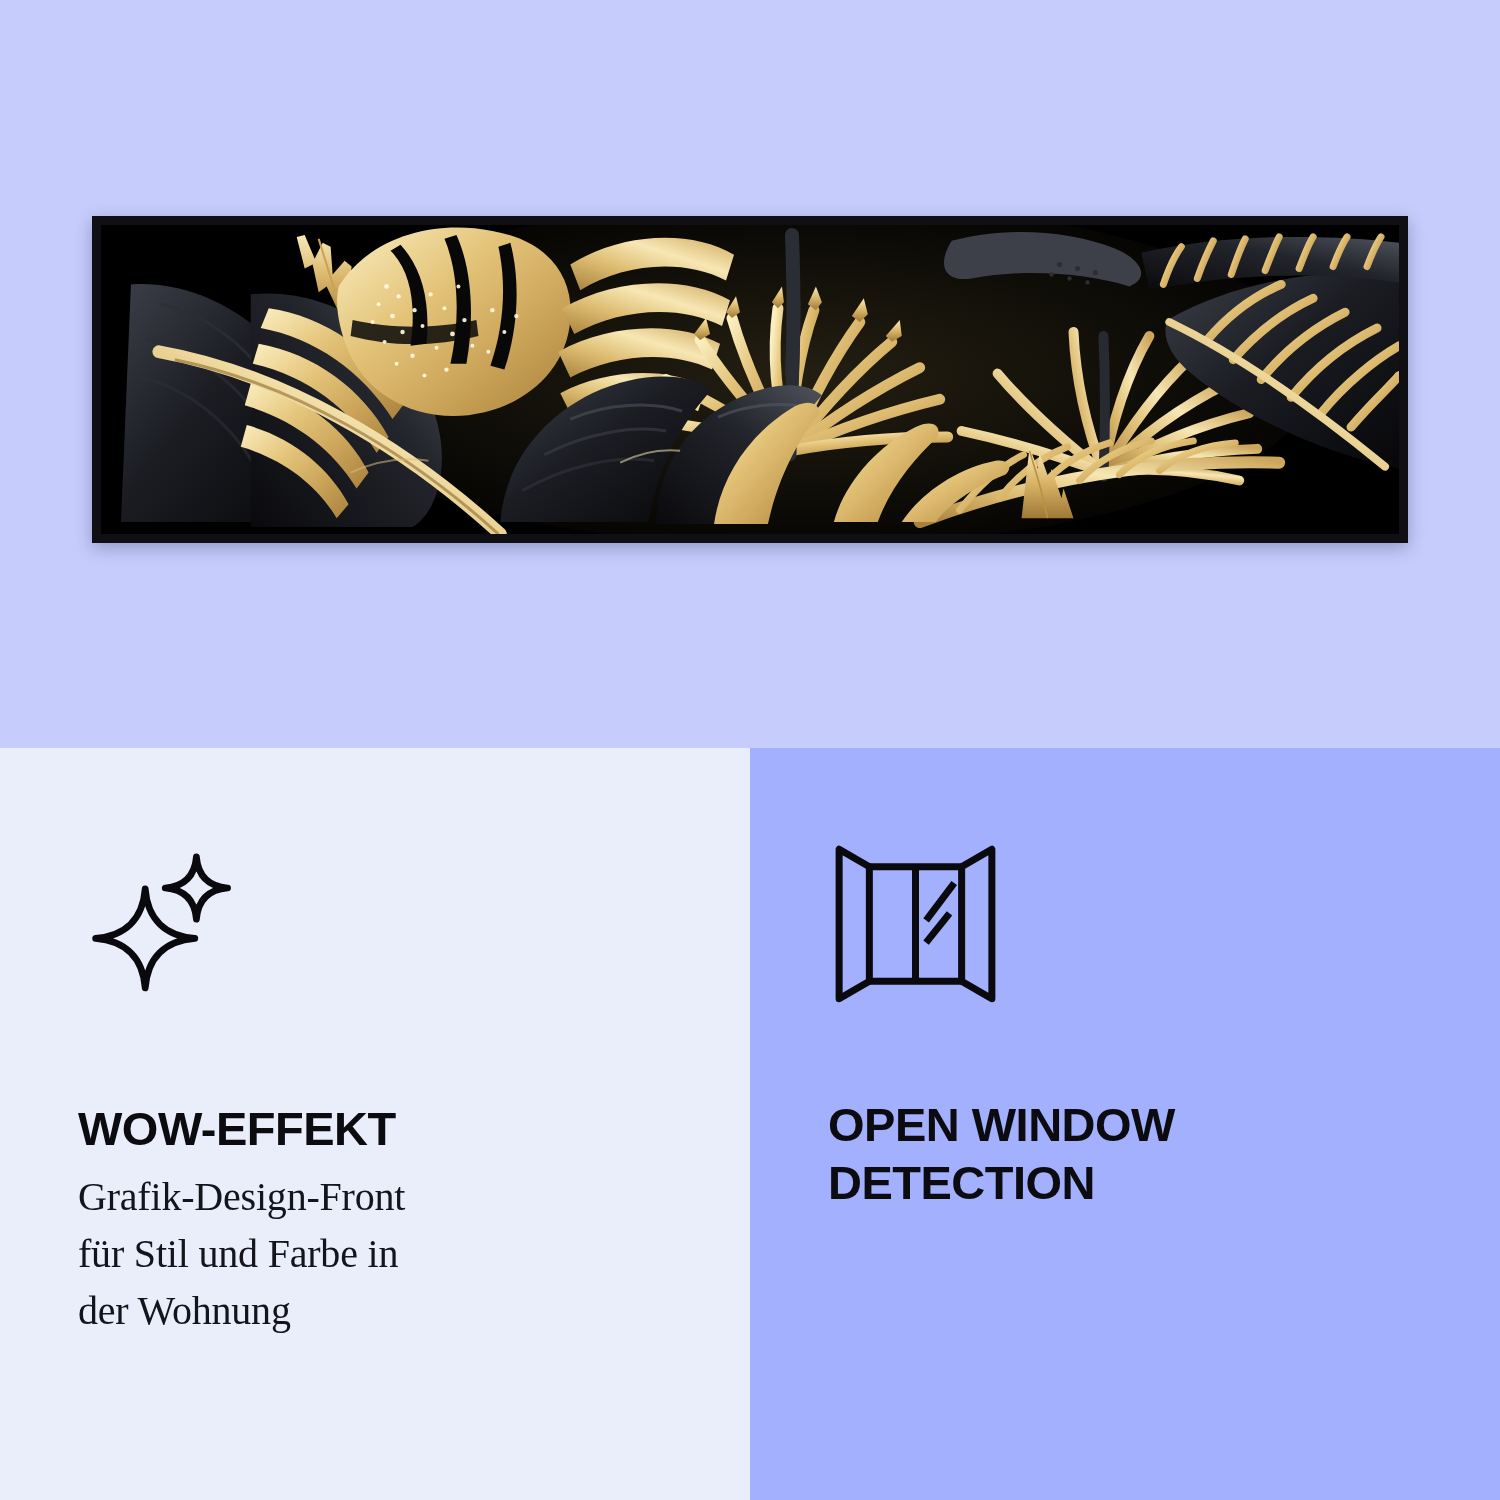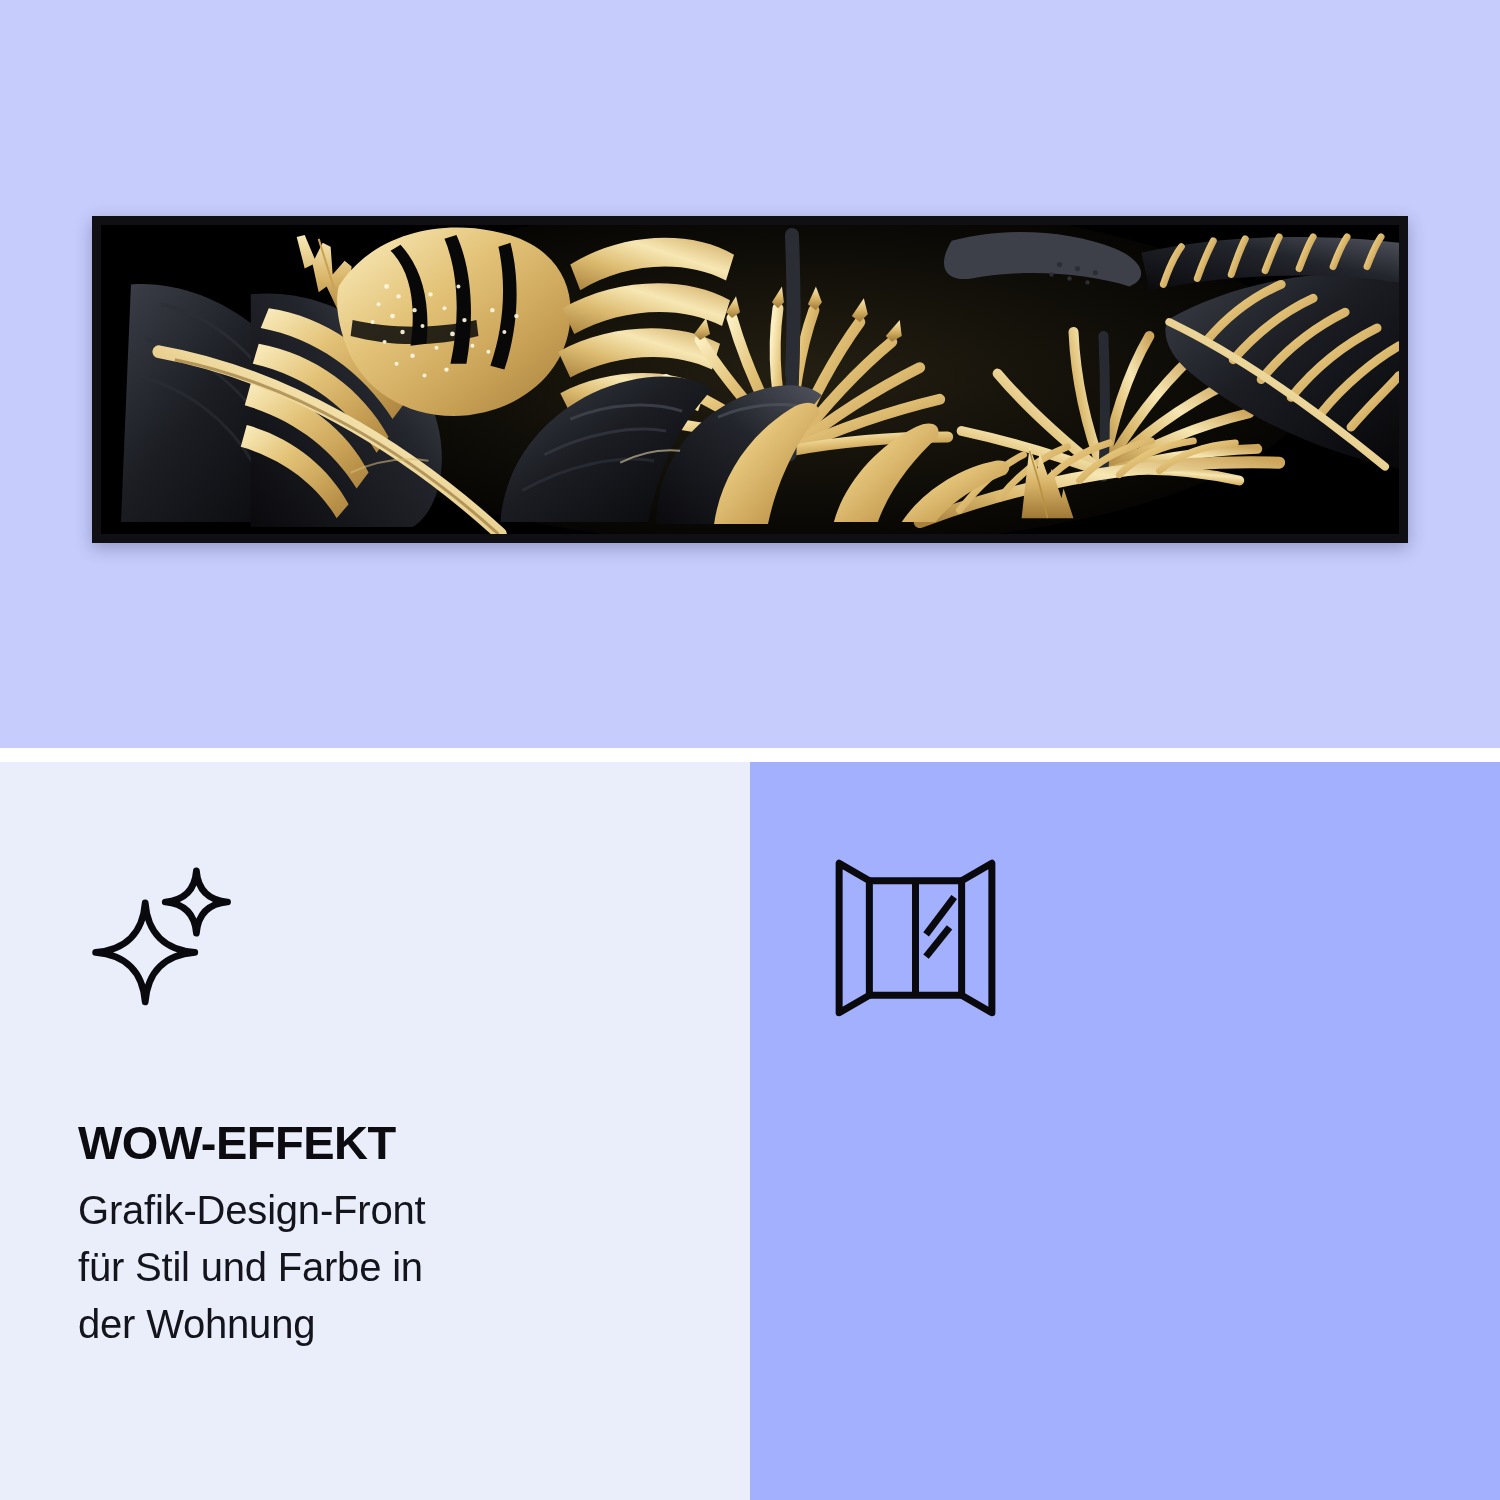--- a/index.html
+++ b/index.html
@@ -12,21 +12,20 @@
     font-family: "Liberation Sans", sans-serif;
     background: #ffffff;
     overflow: hidden;
   }
   .page {
     position: relative;
     width: 1244px;
     height: 1500px;
     display: flex;
     flex-direction: column;
-    gap: 14px;
   }
 
   
   .hero {
     position: relative;
     width: 1500px;
     height: 748px;
     background: #c6ccfb;
     flex: 0 0 auto;
     overflow: hidden;
@@ -84,21 +83,21 @@
     line-height: 58px;
     letter-spacing: -0.5px;
     color: #0b0b10;
     white-space: pre-line;
   }
   .feature--light .feature-title { margin-top: 96px; }
   .feature--bold  .feature-title { margin-top: 92px; }
 
   .feature-desc {
     margin: 10px 0 0 0;
-    font-family: Liberation Sans, sans-serif;
+    font-family: Liberation Serif, serif;
     font-weight: 400;
     font-size: 40px;
     line-height: 57px;
     letter-spacing: -0.2px;
     color: #14141c;
     white-space: pre-line;
   }
   .feature--bold .feature-desc { margin-top: 14px; }
 </style>
 </head>
@@ -360,16 +359,18 @@
           <path d="M55 15 L55 85"></path>
 
           <path d="M26 14 L7 3 L7 97 L26 86"></path>
 
           <path d="M84 14 L103 3 L103 97 L84 86"></path>
 
           <path d="M78 26 L63 46"></path>
           <path d="M75 45 L63 60"></path>
         </g>
       </svg>
+      <h2 class="feature-title">OPEN WINDOW
+DETECTION</h2>
     </div>
 
   </section>
 </div>
 
 </body></html>

